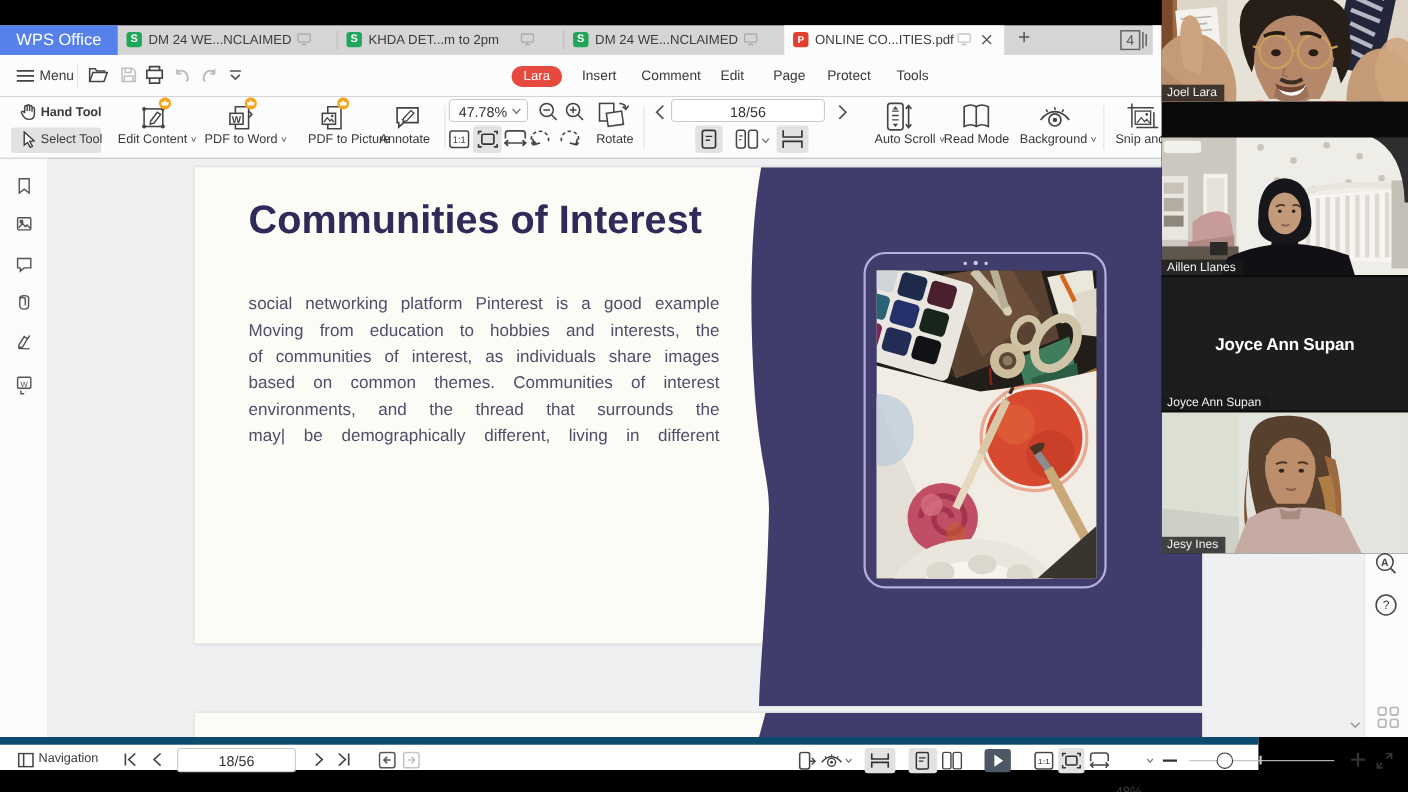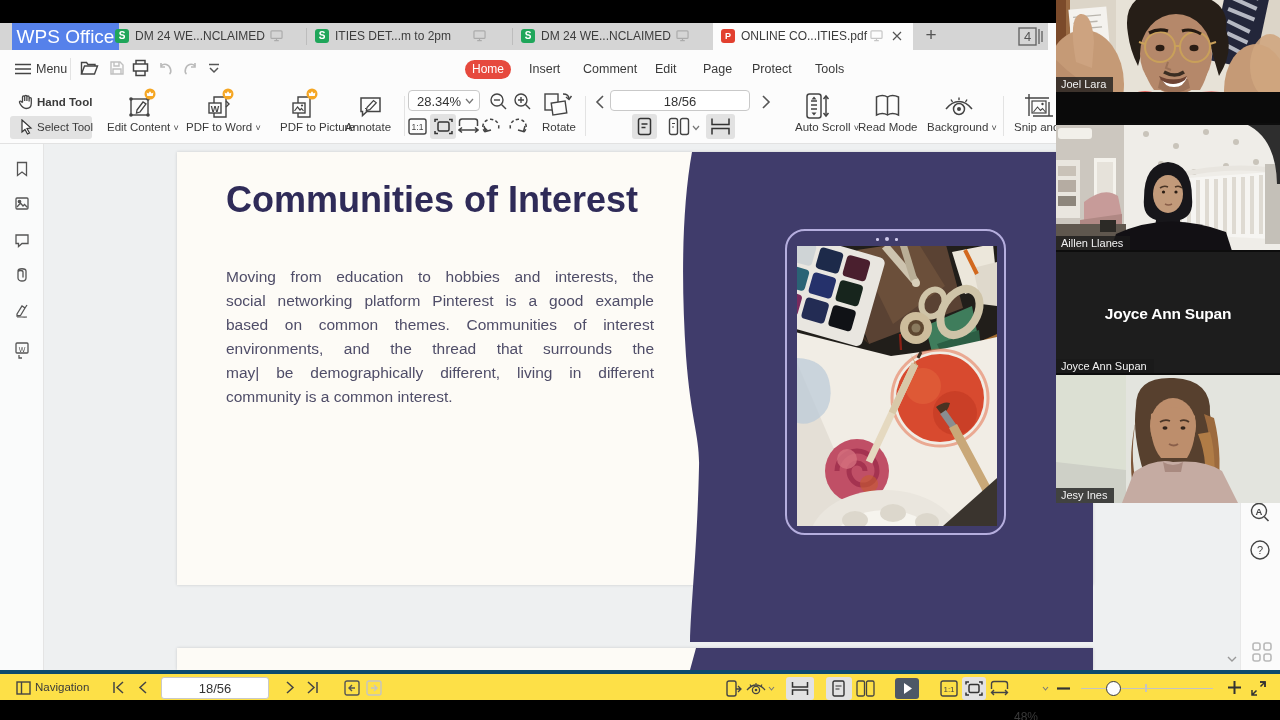--- a/index.html
+++ b/index.html
@@ -3,21 +3,21 @@
 <meta charset="utf-8">
 <style>
 * { margin:0; padding:0; box-sizing:border-box; }
 html,body { width:1280px; height:720px; overflow:hidden; background:#000; }
 body { font-family:"Liberation Sans", sans-serif; }
 .abs { position:absolute; }
 #root { position:relative; width:1280px; height:720px; background:#000; }
 
 
 #tabbar { left:0; top:23px; width:1280px; height:27px; background:#d5d5d5; }
-#wpstab { left:12px; top:0; width:107px; height:27px; background:#5681ea; color:#fff; font-size:19px; line-height:27px; text-align:center; }
+#wpstab { left:0; top:0; width:107px; height:27px; background:#5681ea; color:#fff; font-size:15px; line-height:27px; text-align:center; }
 .tab { top:0; height:27px; font-size:12px; color:#3c3c3c; }
 .tab .ticon { position:absolute; left:8px; top:6px; width:14px; height:14px; border-radius:3px; background:#1fa65a; color:#fff; font-size:10px; font-weight:bold; line-height:14px; text-align:center; }
 .tab .ttxt { position:absolute; left:28px; top:6px; white-space:nowrap;text-align:center; }
 .mon { position:absolute; top:7px; width:13px; height:12px; opacity:.55; }
 #pdftab { background:#fcfcfc; }
 #pdftab .ticon { background:#e2402f; }
 .tabsep { top:5px; width:1px; height:17px; background:#bdbdbd; }
 
 
 #menurow { left:0; top:50px; width:1280px; height:38px; background:#fcfcfc; }
@@ -38,21 +38,21 @@
 #strip2 { left:177px; top:504px; width:916px; height:22px; background:#fdfbf6; box-shadow:0 0 3px rgba(0,0,0,.15); }
 #rpanel { left:1240px; top:0; width:40px; height:526px; background:#fbfbfb; border-left:1px solid #e8e8e8; }
 
 
 #stitle { left:49px; top:27px; font-size:36px; font-weight:bold; color:#2f2b58; letter-spacing:0; }
 #sbody { left:49px; top:113px; width:428px; font-size:15.5px; line-height:24px; color:#4f4d68; }
 #sbody div { text-align:justify; text-align-last:justify; }
 #sbody div.last { text-align-last:left; }
 
 
-#statusbar { left:0; top:670px; width:1280px; height:30px; background:#fde047; border-top:4px solid #0c4a6e; }
+#statusbar { left:0; top:670px; width:1144px; height:30px; background:#ffffff; border-top:7px solid #0c4a6e; }
 .sbtxt { font-size:12px; color:#3a3a3a; }
 
 
 #videos { left:1056px; top:0; width:224px; height:503px; background:#0a0a0a; }
 .vcell { left:0; width:224px; overflow:hidden; }
 .vlabel { position:absolute; left:0; bottom:0; background:rgba(25,25,25,.78); color:#f2f2f2; font-size:11px; padding:1px 7px 2px 5px; white-space:nowrap; }
 </style>
 </head>
 <body>
 <div id="root">
@@ -63,21 +63,21 @@
       <span class="ticon">S</span>
         <span class="ttxt">DM 24 WE...NCLAIMED</span>
       <svg class="mon" style="left:163px" viewBox="0 0 14 13">
           <rect x="1" y="1" width="12" height="8" rx="1" fill="none" stroke="#8a8a8a" stroke-width="1.3"></rect>
           <path d="M7 9v2M4.5 11.5h5" stroke="#8a8a8a" stroke-width="1.3" fill="none"></path>
         </svg>
     </div>
     <div class="tabsep abs" style="left:306px"></div>
     <div class="tab abs" style="left:307px; width:205px;">
       <span class="ticon">S</span>
-        <span class="ttxt">ITIES DET...m to 2pm</span>
+        <span class="ttxt">KHDA DET...m to 2pm</span>
       <svg class="mon" style="left:166px" viewBox="0 0 14 13">
           <rect x="1" y="1" width="12" height="8" rx="1" fill="none" stroke="#8a8a8a" stroke-width="1.3"></rect>
           <path d="M7 9v2M4.5 11.5h5" stroke="#8a8a8a" stroke-width="1.3" fill="none"></path>
         </svg>
     </div>
     <div class="tabsep abs" style="left:512px"></div>
     <div class="tab abs" style="left:513px; width:200px;">
       <span class="ticon">S</span>
         <span class="ttxt">DM 24 WE...NCLAIMED</span>
       <svg class="mon" style="left:163px" viewBox="0 0 14 13">
@@ -129,21 +129,21 @@
         <path d="M3 1v4h4" fill="none" stroke="#b9b9b9" stroke-width="1.6"></path>
       </svg>
     <svg class="abs" style="left:183px; top:12px; width:15px; height:13px;" viewBox="0 0 15 13">
         <path d="M12 4C9 1 4 2 2.5 7c-1 3.5 1 5 1 5" fill="none" stroke="#b9b9b9" stroke-width="1.6"></path>
         <path d="M12 1v4h-4" fill="none" stroke="#b9b9b9" stroke-width="1.6"></path>
       </svg>
     <svg class="abs" style="left:208px; top:13px; width:12px; height:11px;" viewBox="0 0 12 11">
         <path d="M1 1.5h10" stroke="#555" stroke-width="1.5"></path>
         <path d="M2 5l4 4 4-4" fill="none" stroke="#555" stroke-width="1.5"></path>
       </svg>
-    <div id="homepill" class="abs">Home</div>
+    <div id="homepill" class="abs">Lara</div>
     <span class="mtxt abs" style="left:529px;">Insert</span>
     <span class="mtxt abs" style="left:583px;">Comment</span>
     <span class="mtxt abs" style="left:655px;">Edit</span>
     <span class="mtxt abs" style="left:703px;">Page</span>
     <span class="mtxt abs" style="left:752px;">Protect</span>
     <span class="mtxt abs" style="left:815px;">Tools</span>
   </div>
 
   <div id="toolbar" class="abs">
     <svg class="abs" style="left:18px; top:5px; width:16px; height:17px;" viewBox="0 0 16 17">
@@ -197,21 +197,21 @@
     <svg class="abs" style="left:358px; top:7px; width:25px; height:24px;" viewBox="0 0 25 24">
         <path d="M3 3h19v13.5H9l-4.5 4v-4H3z" fill="none" stroke="#444" stroke-width="1.5"></path>
         <path d="M9 12.5l6.5-7 2.8 2.2-6.5 7-3.5 1z" fill="#fff" stroke="#444" stroke-width="1.2"></path>
         <path d="M7 13.5h1" stroke="#444"></path>
       </svg>
     <span class="tbtxt abs" style="left:345px; top:33px;">Annotate</span>
 
     <div class="vsep abs" style="left:404px; top:8px; height:40px;"></div>
 
     <div class="abs" style="left:408px; top:2px; width:72px; height:21px; border:1px solid #c9c9c9; border-radius:4px; background:#fff;">
-      <span style="position:absolute; left:8px; top:3px; font-size:13px; color:#333;">28.34%</span>
+      <span style="position:absolute; left:8px; top:3px; font-size:13px; color:#333;">47.78%</span>
       <svg style="position:absolute; right:5px; top:7px; width:9px; height:7px;" viewBox="0 0 9 7">
           <path d="M1 1l3.5 4L8 1" fill="none" stroke="#777" stroke-width="1.3"></path>
         </svg>
     </div>
     <svg class="abs" style="left:489px; top:4px; width:19px; height:19px;" viewBox="0 0 19 19">
         <circle cx="8" cy="8" r="6" fill="none" stroke="#444" stroke-width="1.4"></circle>
         <path d="M12.5 12.5L17 17" stroke="#444" stroke-width="1.4"></path>
         <path d="M5 8h6" stroke="#444" stroke-width="1.4"></path>
       </svg>
     <svg class="abs" style="left:513px; top:4px; width:19px; height:19px;" viewBox="0 0 19 19">
@@ -334,26 +334,26 @@
           <path d="M5 194v3h3"></path>
       </g>
     </svg>
 
     <div id="slide" class="abs">
       <svg class="abs" style="left:0; top:0; width:916px; height:490px;" viewBox="0 0 916 490" preserveAspectRatio="none">
         <path d="M515 0 C505 55 504 130 509 204 C514 270 523 285 522 315 C520 400 514 450 513 490 L916 490 L916 0 Z" fill="#403c6b"></path>
       </svg>
       <div id="stitle" class="abs">Communities of Interest</div>
       <div id="sbody" class="abs">
+        <div>social networking platform Pinterest is a good example</div>
         <div>Moving from education to hobbies and interests, the</div>
-        <div>social networking platform Pinterest is a good example</div>
+        <div>of communities of interest, as individuals share images</div>
         <div>based on common themes. Communities of interest</div>
         <div>environments, and the thread that surrounds the</div>
         <div>may<span style="font-weight:100;">|</span> be demographically different, living in different</div>
-        <div class="last">community is a common interest.</div>
       </div>
 
       <div class="abs" style="left:608px; top:77px; width:221px; height:306px; border:2px solid #b5aede; border-radius:20px;"></div>
       <div class="abs" style="left:699px; top:85px; width:22px; height:4px;">
         <span class="abs" style="left:0; top:1px; width:2.5px; height:2.5px; border-radius:50%; background:#cfc9ea;"></span>
         <span class="abs" style="left:9px; top:0; width:4px; height:4px; border-radius:50%; background:#cfc9ea;"></span>
         <span class="abs" style="left:19px; top:1px; width:2.5px; height:2.5px; border-radius:50%; background:#cfc9ea;"></span>
       </div>
       <svg class="abs" style="left:620px; top:94px; width:200px; height:280px;" viewBox="0 0 200 280" preserveAspectRatio="none">
         <rect width="200" height="280" fill="#211e1a"></rect>

